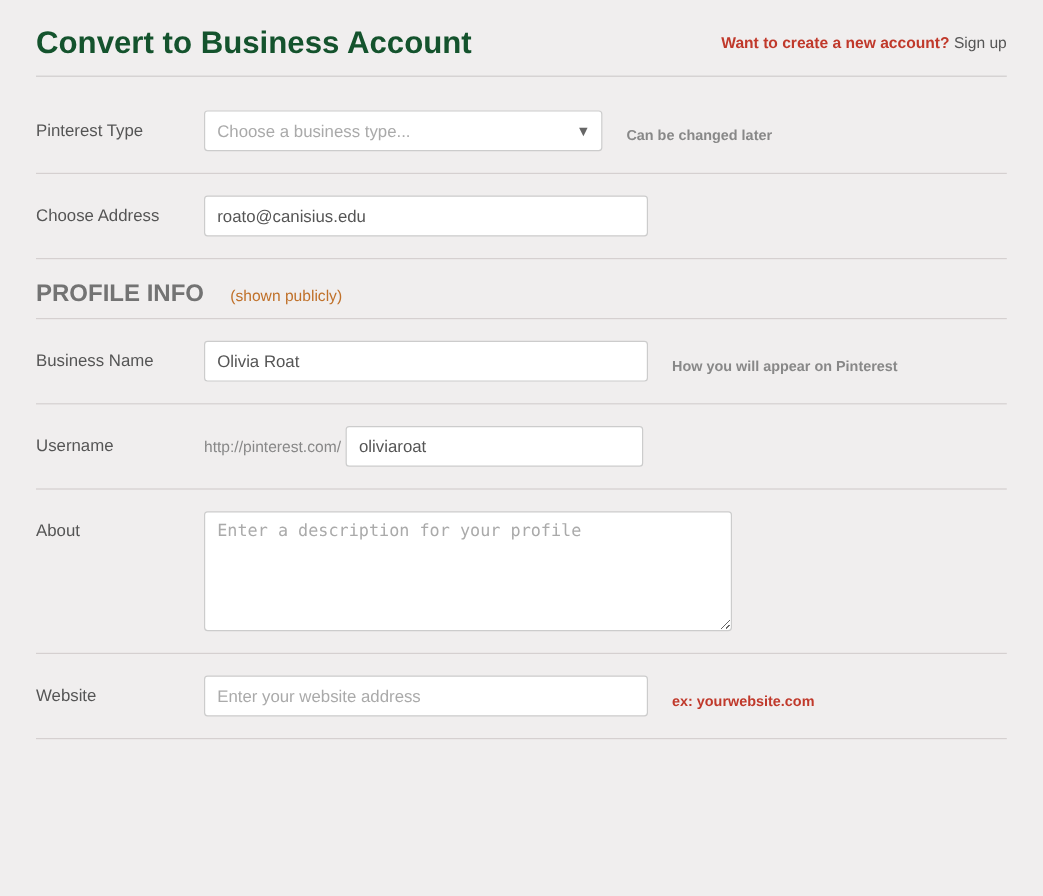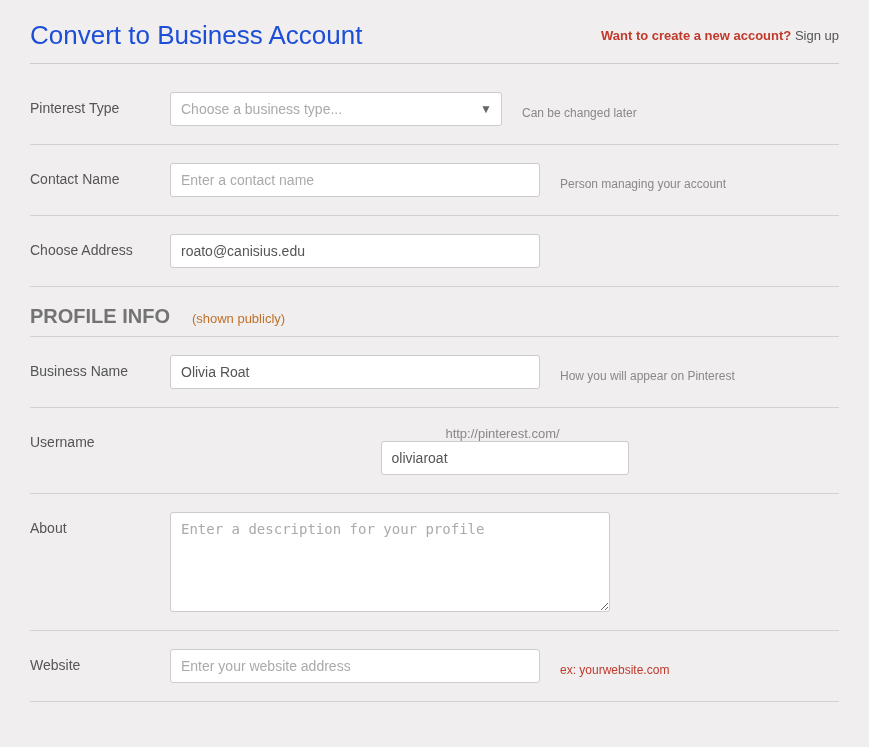--- a/index.html
+++ b/index.html
@@ -19,22 +19,22 @@
     .header {
       display: flex;
       justify-content: space-between;
       align-items: center;
       padding-bottom: 12px;
       border-bottom: 1px solid #d0cccc;
       margin-bottom: 10px;
     }
     .page-title {
       font-size: 26px;
-      font-weight: normal;
-      color: #1d4ed8;
+      font-weight: bold;
+      color: #14532d;
     }
     .header-right {
       font-size: 13px;
       color: #555;
     }
     .header-right .want-create {
       color: #c0392b;
       font-weight: bold;
     }
     .header-right .signup-link {
@@ -62,20 +62,21 @@
       display: flex;
       align-items: center;
       flex-wrap: wrap;
       gap: 8px;
     }
     .form-hint {
       font-size: 12px;
       color: #888;
       margin-left: 12px;
       padding-top: 8px;
+      font-weight: bold;
     }
     .form-hint.red {
       color: #c0392b;
     }
     input[type="text"], input[type="email"] {
       background: #fff;
       border: 1px solid #ccc;
       border-radius: 3px;
       padding: 8px 10px;
       font-size: 14px;
@@ -140,21 +141,20 @@
     .profile-section-subtitle {
       font-size: 13px;
       color: #c0712a;
       font-weight: normal;
       margin-left: 18px;
     }
     .username-row {
       display: flex;
       align-items: center;
       gap: 0;
-      flex-direction: column;
     }
     .username-prefix {
       font-size: 13px;
       color: #888;
       margin-right: 4px;
       padding-top: 0;
     }
     .username-row input[type="text"] {
       width: 248px;
     }
@@ -185,27 +185,20 @@
             <option>Retailer</option>
             <option>Local Business</option>
             <option>Other</option>
           </select>
           <span class="select-arrow">▼</span>
         </div>
         <span class="form-hint">Can be changed later</span>
       </div>
     </div>
 
-    <div class="form-row">
-      <div class="form-label">Contact Name</div>
-      <div class="form-input-area">
-        <input type="text" placeholder="Enter a contact name" style="">
-        <span class="form-hint">Person managing your account</span>
-      </div>
-    </div>
 
     <div class="form-row">
       <div class="form-label">Choose Address</div>
       <div class="form-input-area">
         <input type="email" value="roato@canisius.edu" style="">
       </div>
     </div>
 
     <div class="profile-section-header">
       <span class="profile-section-title">PROFILE INFO</span>

